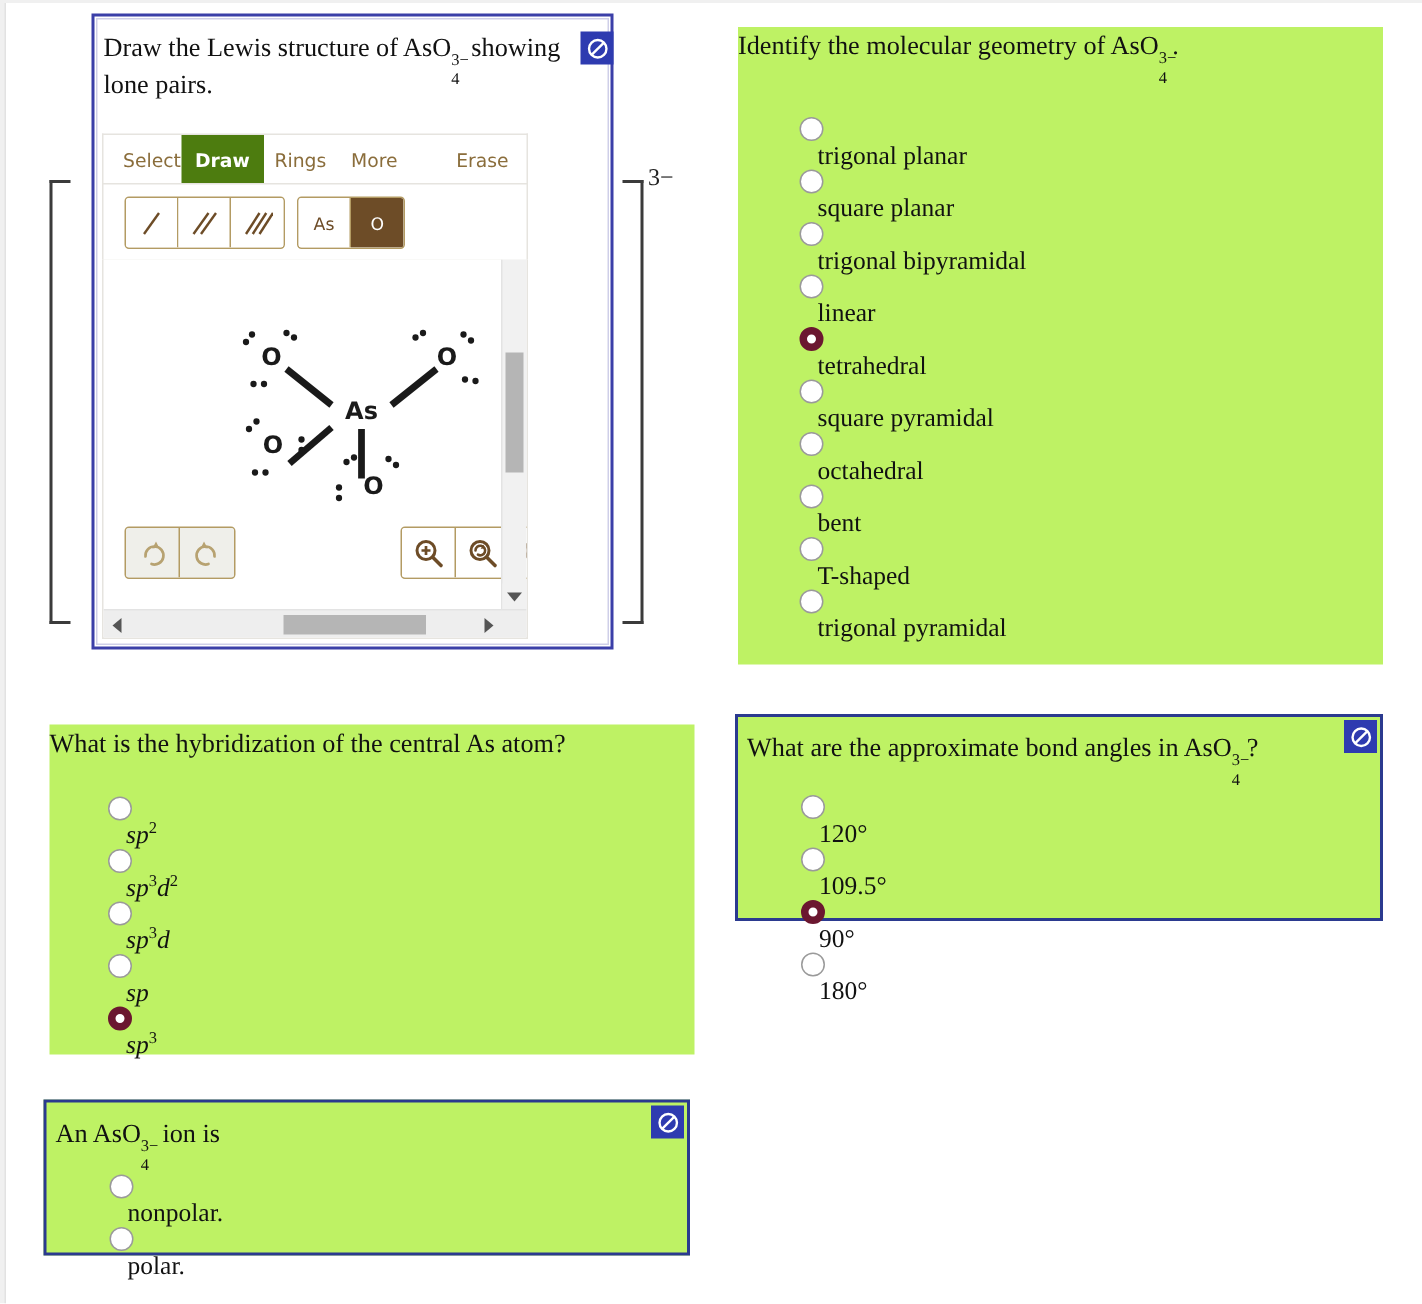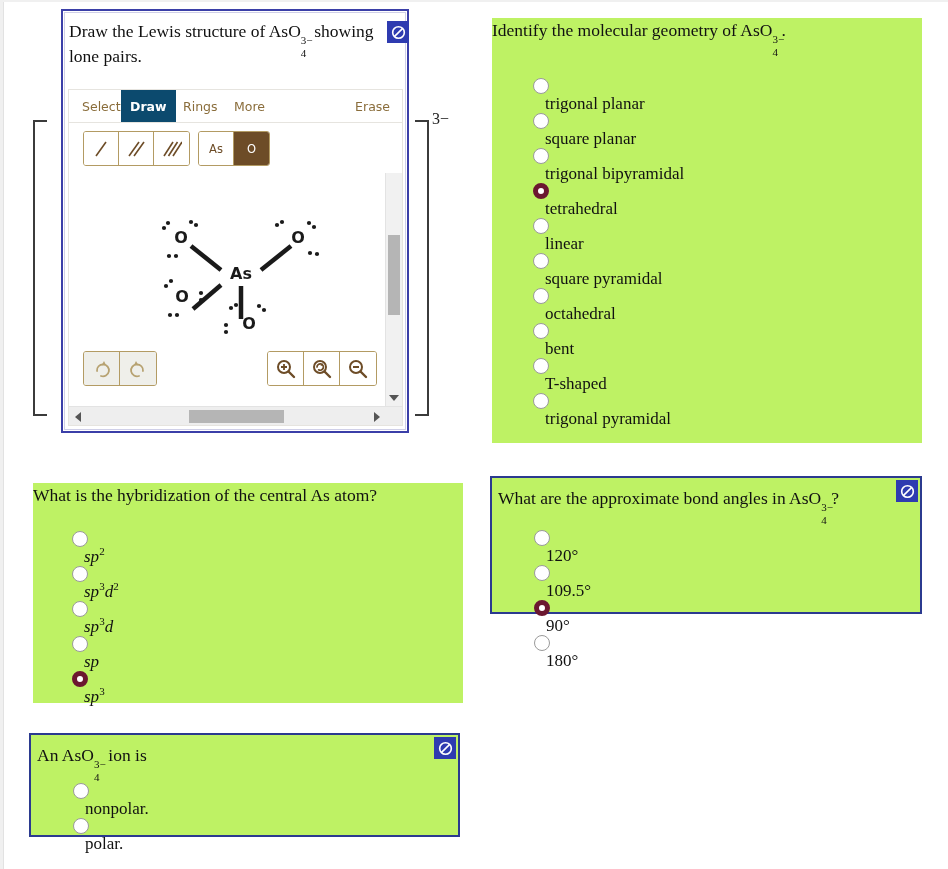--- a/index.html
+++ b/index.html
@@ -85,21 +85,21 @@
     align-items: center;
     justify-content: center;
   }
   .flag-icon svg { display: block; }
 
   
   #editor {
     position: absolute;
     left: 5px;
     top: 78px;
-    width: 335px;
+    width: 284px;
     height: 337px;
     box-sizing: border-box;
     background: #fff;
     border-radius: 10px;
   }
   #editor-toolbar {
     position: absolute;
     left: 0; top: 0;
     width: 100%;
     height: 34px;
@@ -114,21 +114,21 @@
     height: 34px;
     line-height: 34px;
     padding: 0 9px;
     font-family: "DejaVu Sans", sans-serif;
     font-size: 12.5px;
     color: #8a6d3b;
     box-sizing: border-box;
     white-space: nowrap;
   }
   .tool-tab.active {
-    background: #0c4a6e;
+    background: #4d7c0f;
     color: #ffffff;
     font-weight: bold;
   }
   #editor-palette {
     position: absolute;
     left: 0; top: 33px;
     width: 100%;
     height: 52px;
     border: 1px solid #e6e4df;
     box-sizing: border-box;
@@ -528,26 +528,26 @@
     </li>
     <li class="opt">
       <span class="radio"></span>
       <span class="opt-label">square planar</span>
     </li>
     <li class="opt">
       <span class="radio"></span>
       <span class="opt-label">trigonal bipyramidal</span>
     </li>
     <li class="opt">
+      <span class="radio"></span>
+      <span class="opt-label">linear</span>
+    </li>
+    <li class="opt">
       <span class="radio selected"></span>
       <span class="opt-label">tetrahedral</span>
-    </li>
-    <li class="opt">
-      <span class="radio"></span>
-      <span class="opt-label">linear</span>
     </li>
     <li class="opt">
       <span class="radio"></span>
       <span class="opt-label">square pyramidal</span>
     </li>
     <li class="opt">
       <span class="radio"></span>
       <span class="opt-label">octahedral</span>
     </li>
     <li class="opt">

